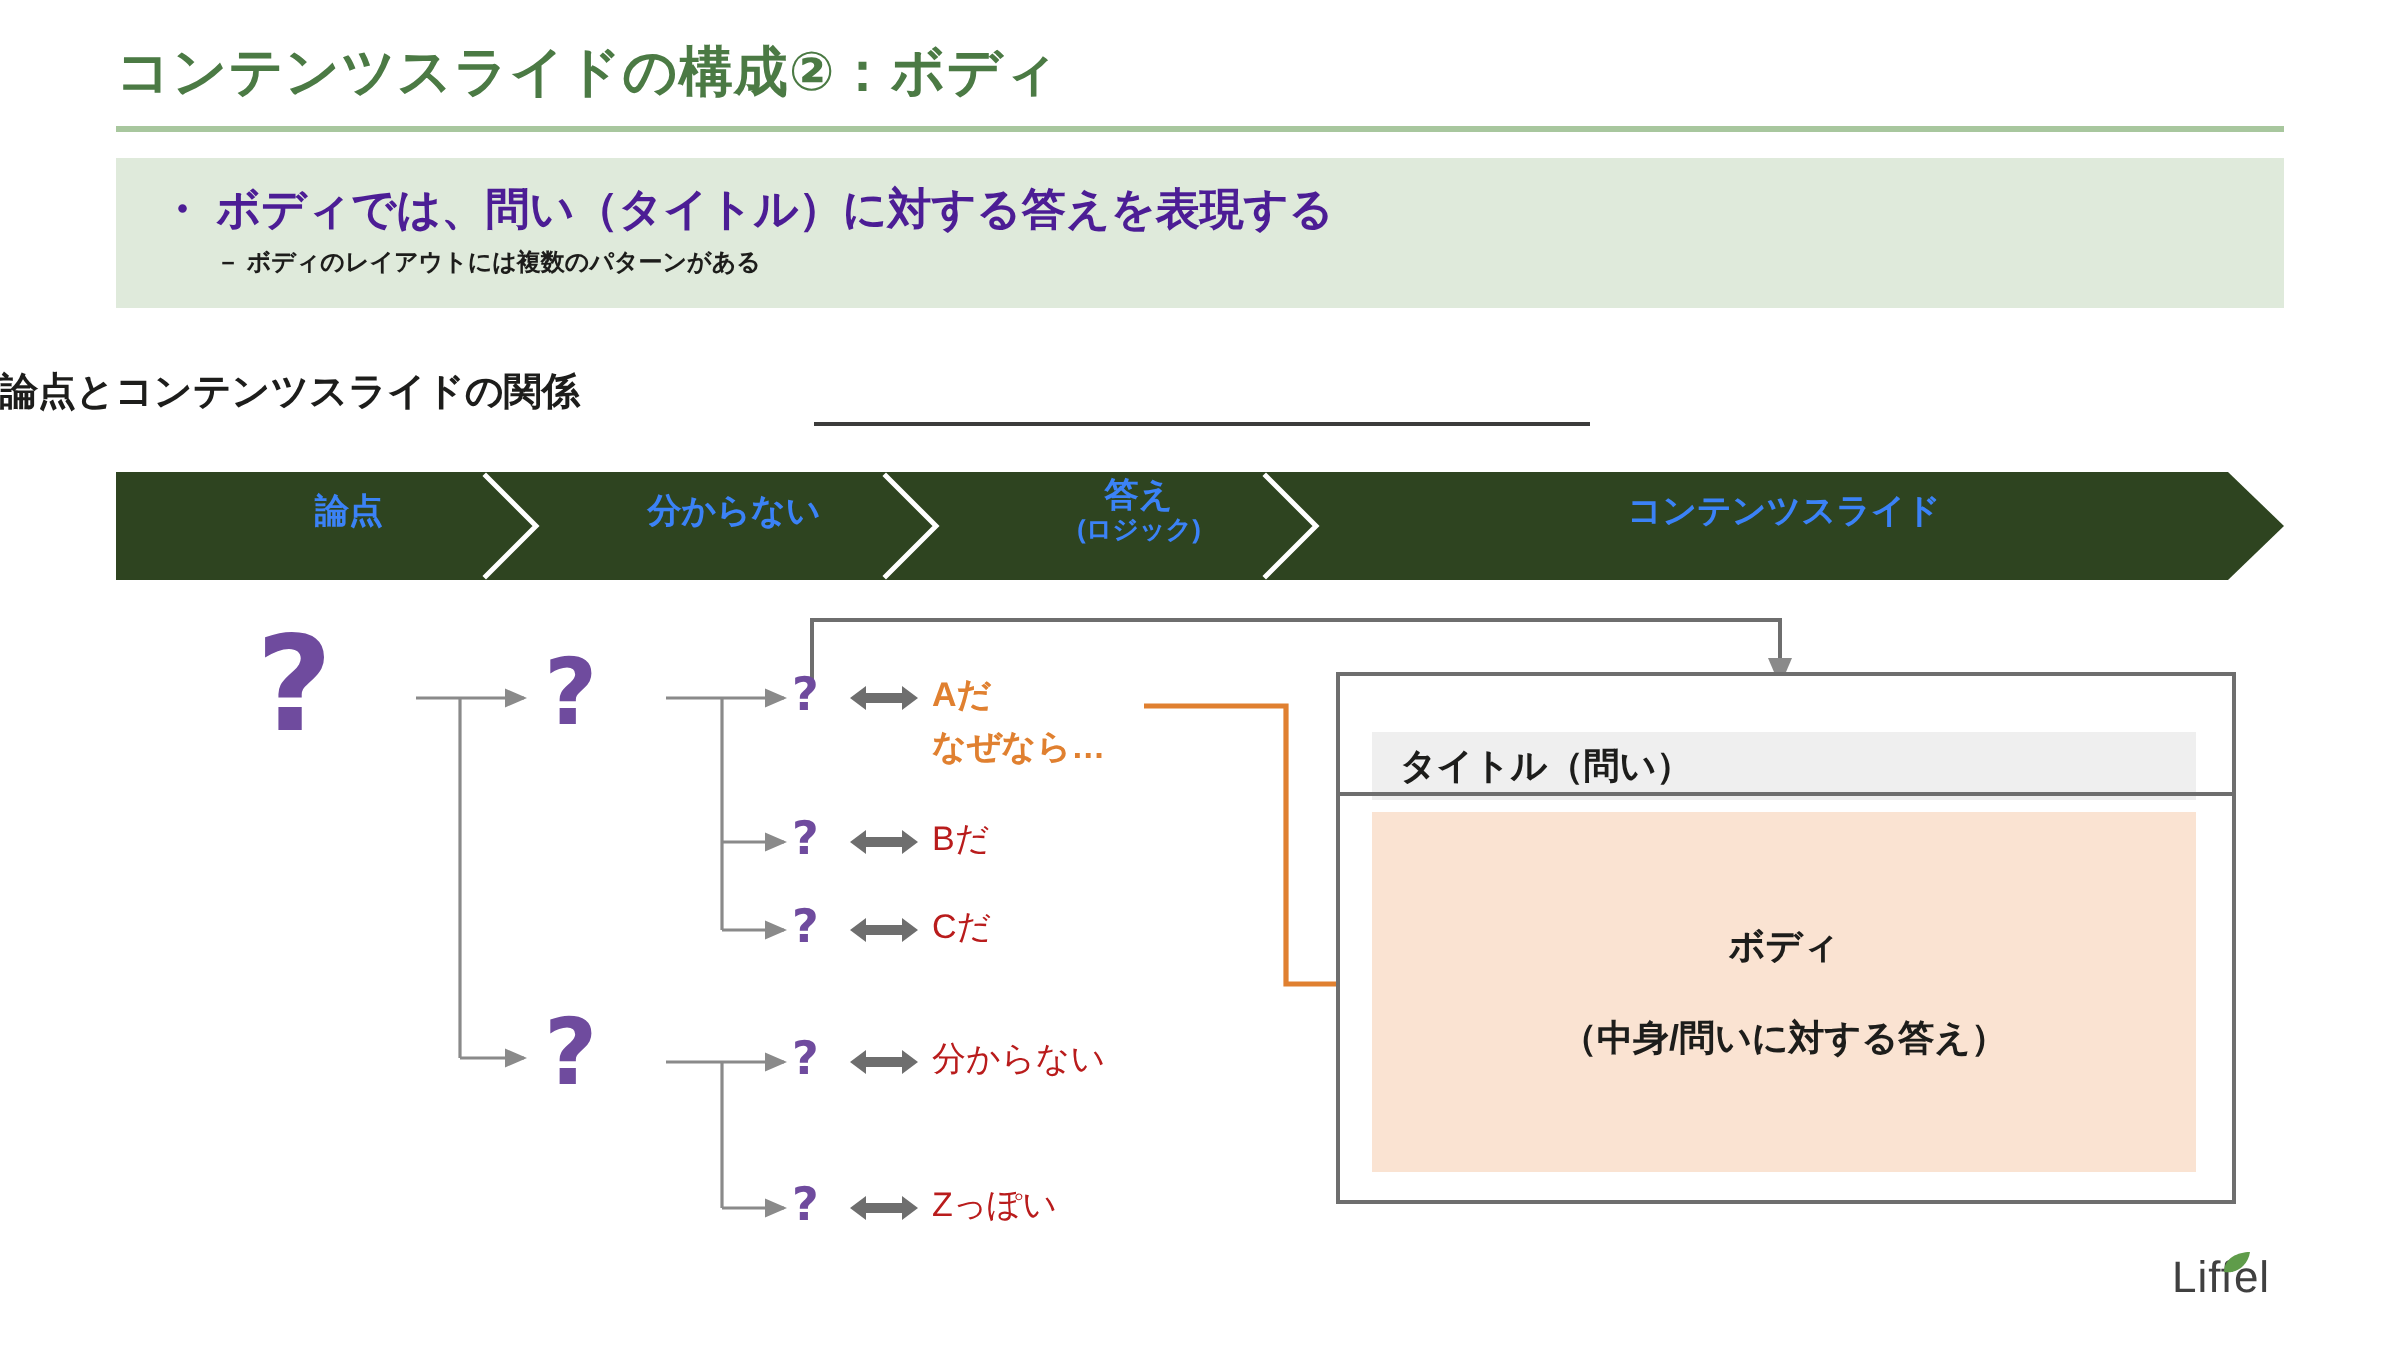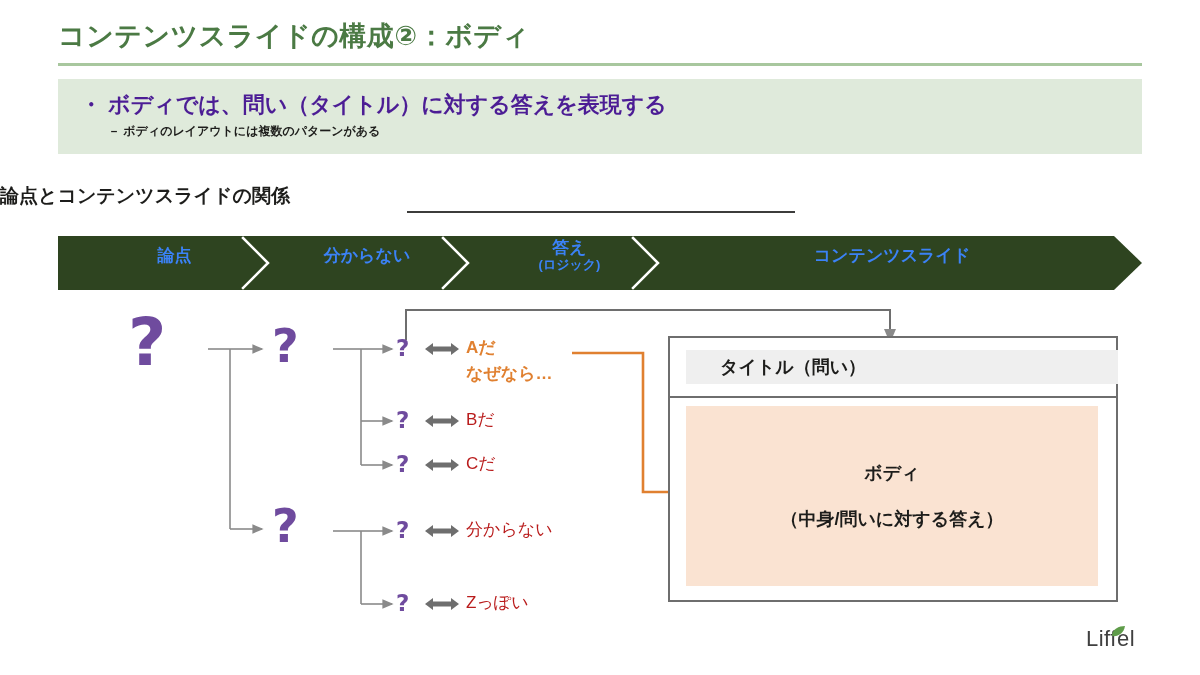--- a/index.html
+++ b/index.html
@@ -78,22 +78,22 @@
     white-space:nowrap;
   }
   .leaf-text.accent{color:#e08030;font-weight:bold;}
 
   
   .card{
     position:absolute;left:668px;top:336px;width:450px;height:266px;
     border:2px solid #6e6e6e;background:#ffffff;box-sizing:border-box;
   }
   .card-titlebar{
-    position:absolute;left:16px;top:12px;width:412px;height:34px;
-    background:#efefef;display:flex;align-items:center;padding-left:20px;
+    position:absolute;left:16px;top:28px;width:412px;height:34px;
+    background:#efefef;display:flex;align-items:center;
   }
   .card-titlebar span{
     margin-left:14px;font-size:18px;font-weight:bold;color:#1d1d1b;white-space:nowrap;
   }
   .card-divider{position:absolute;left:0;top:58px;width:446px;height:2px;background:#6e6e6e;}
   .card-body{
     position:absolute;left:16px;top:68px;width:412px;height:180px;
     background:#fae3d2;display:flex;flex-direction:column;
     align-items:center;justify-content:center;gap:19px;
   }

